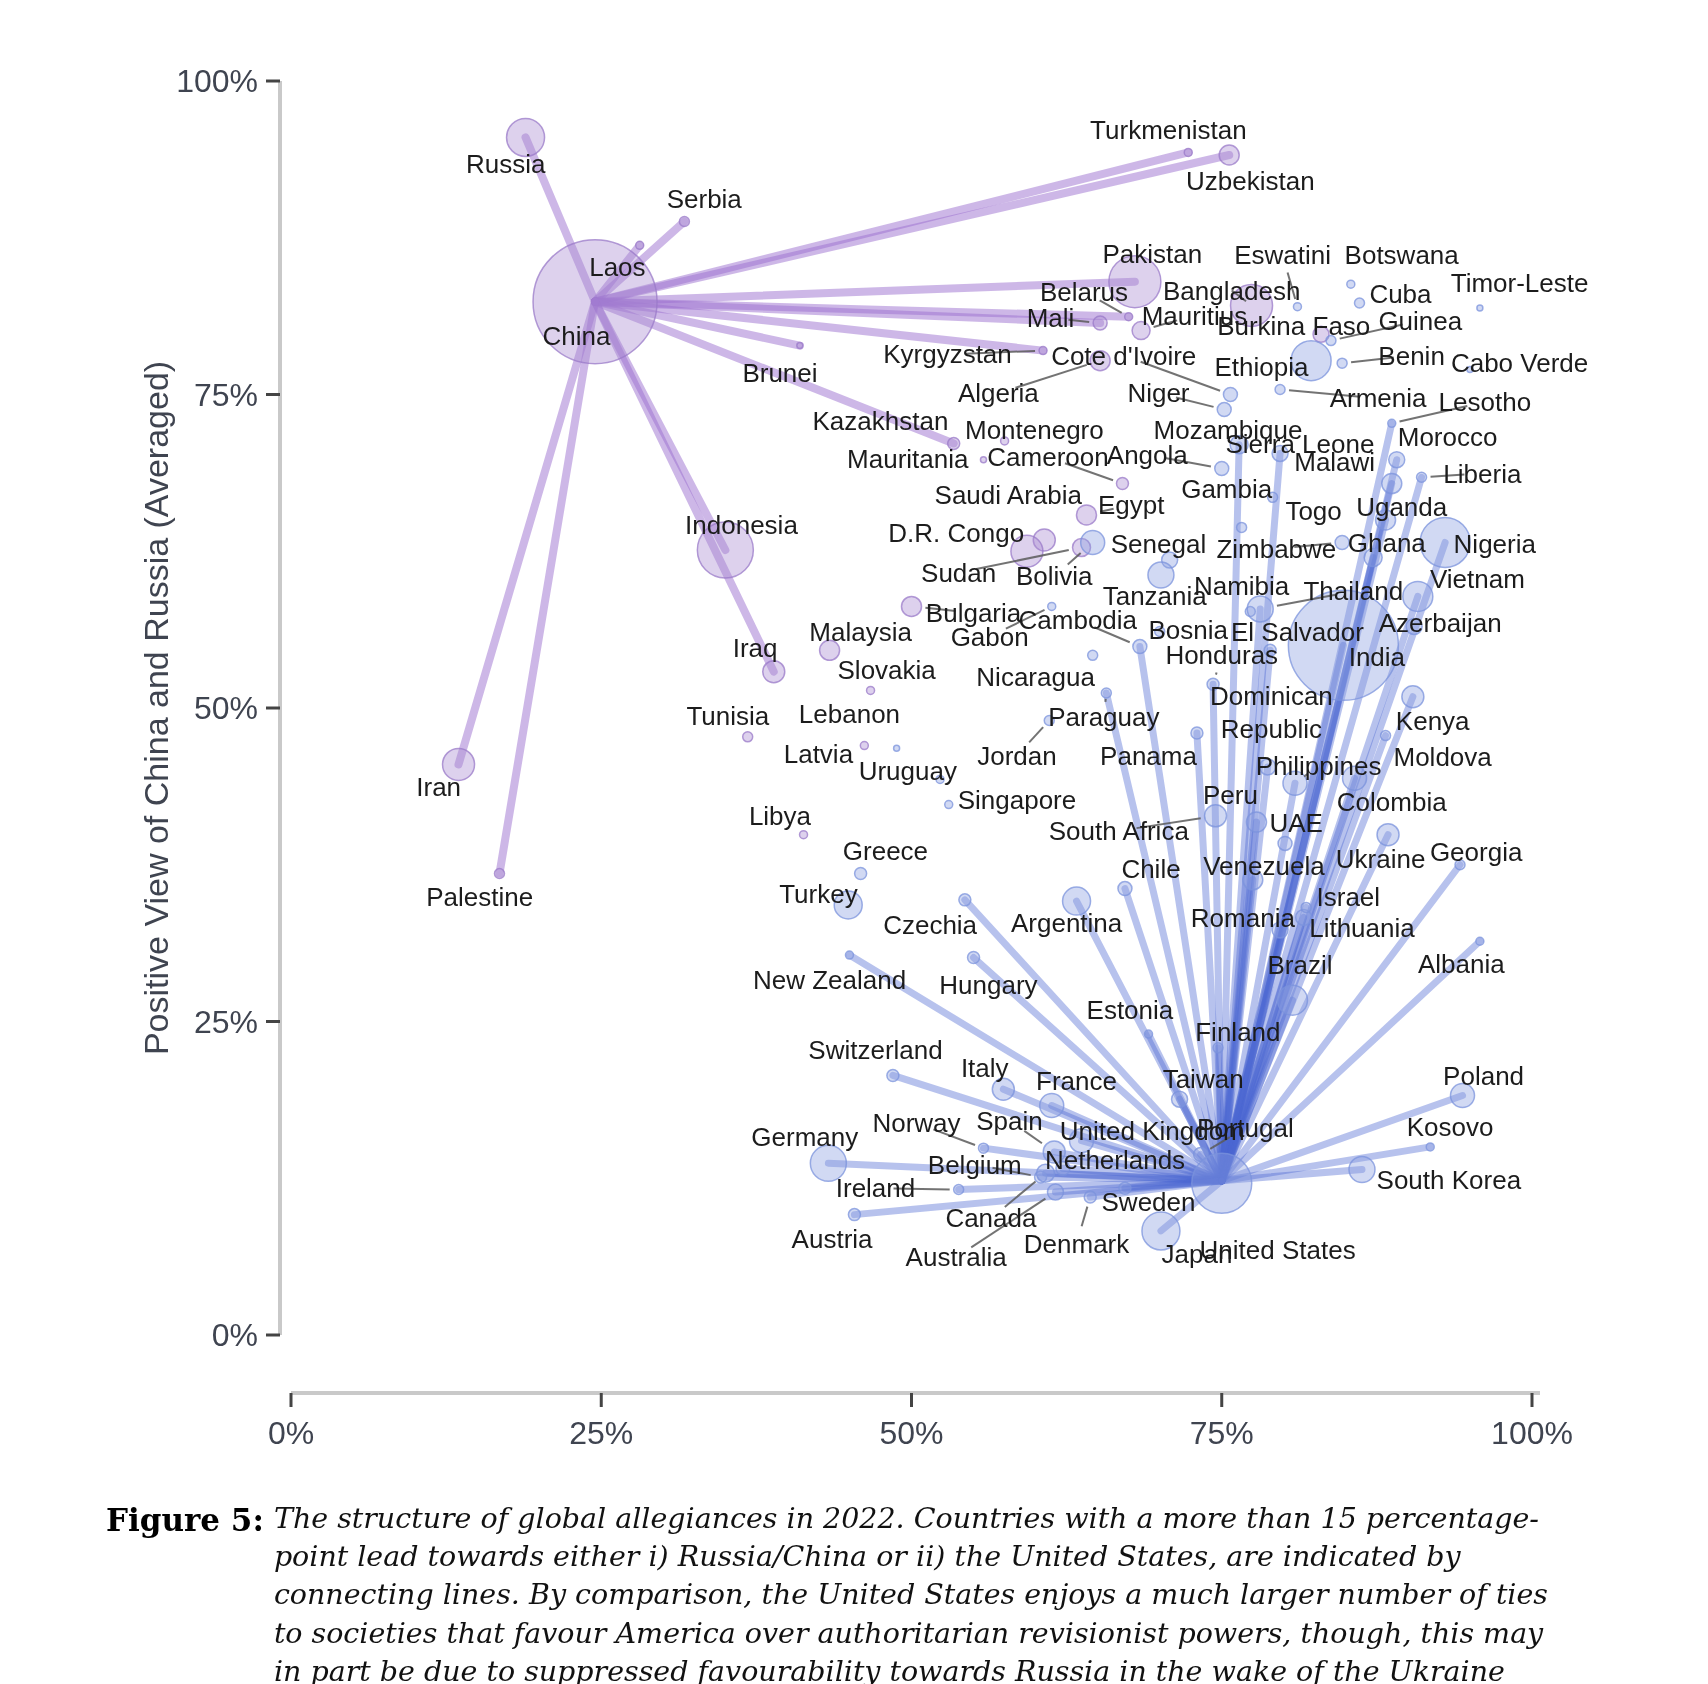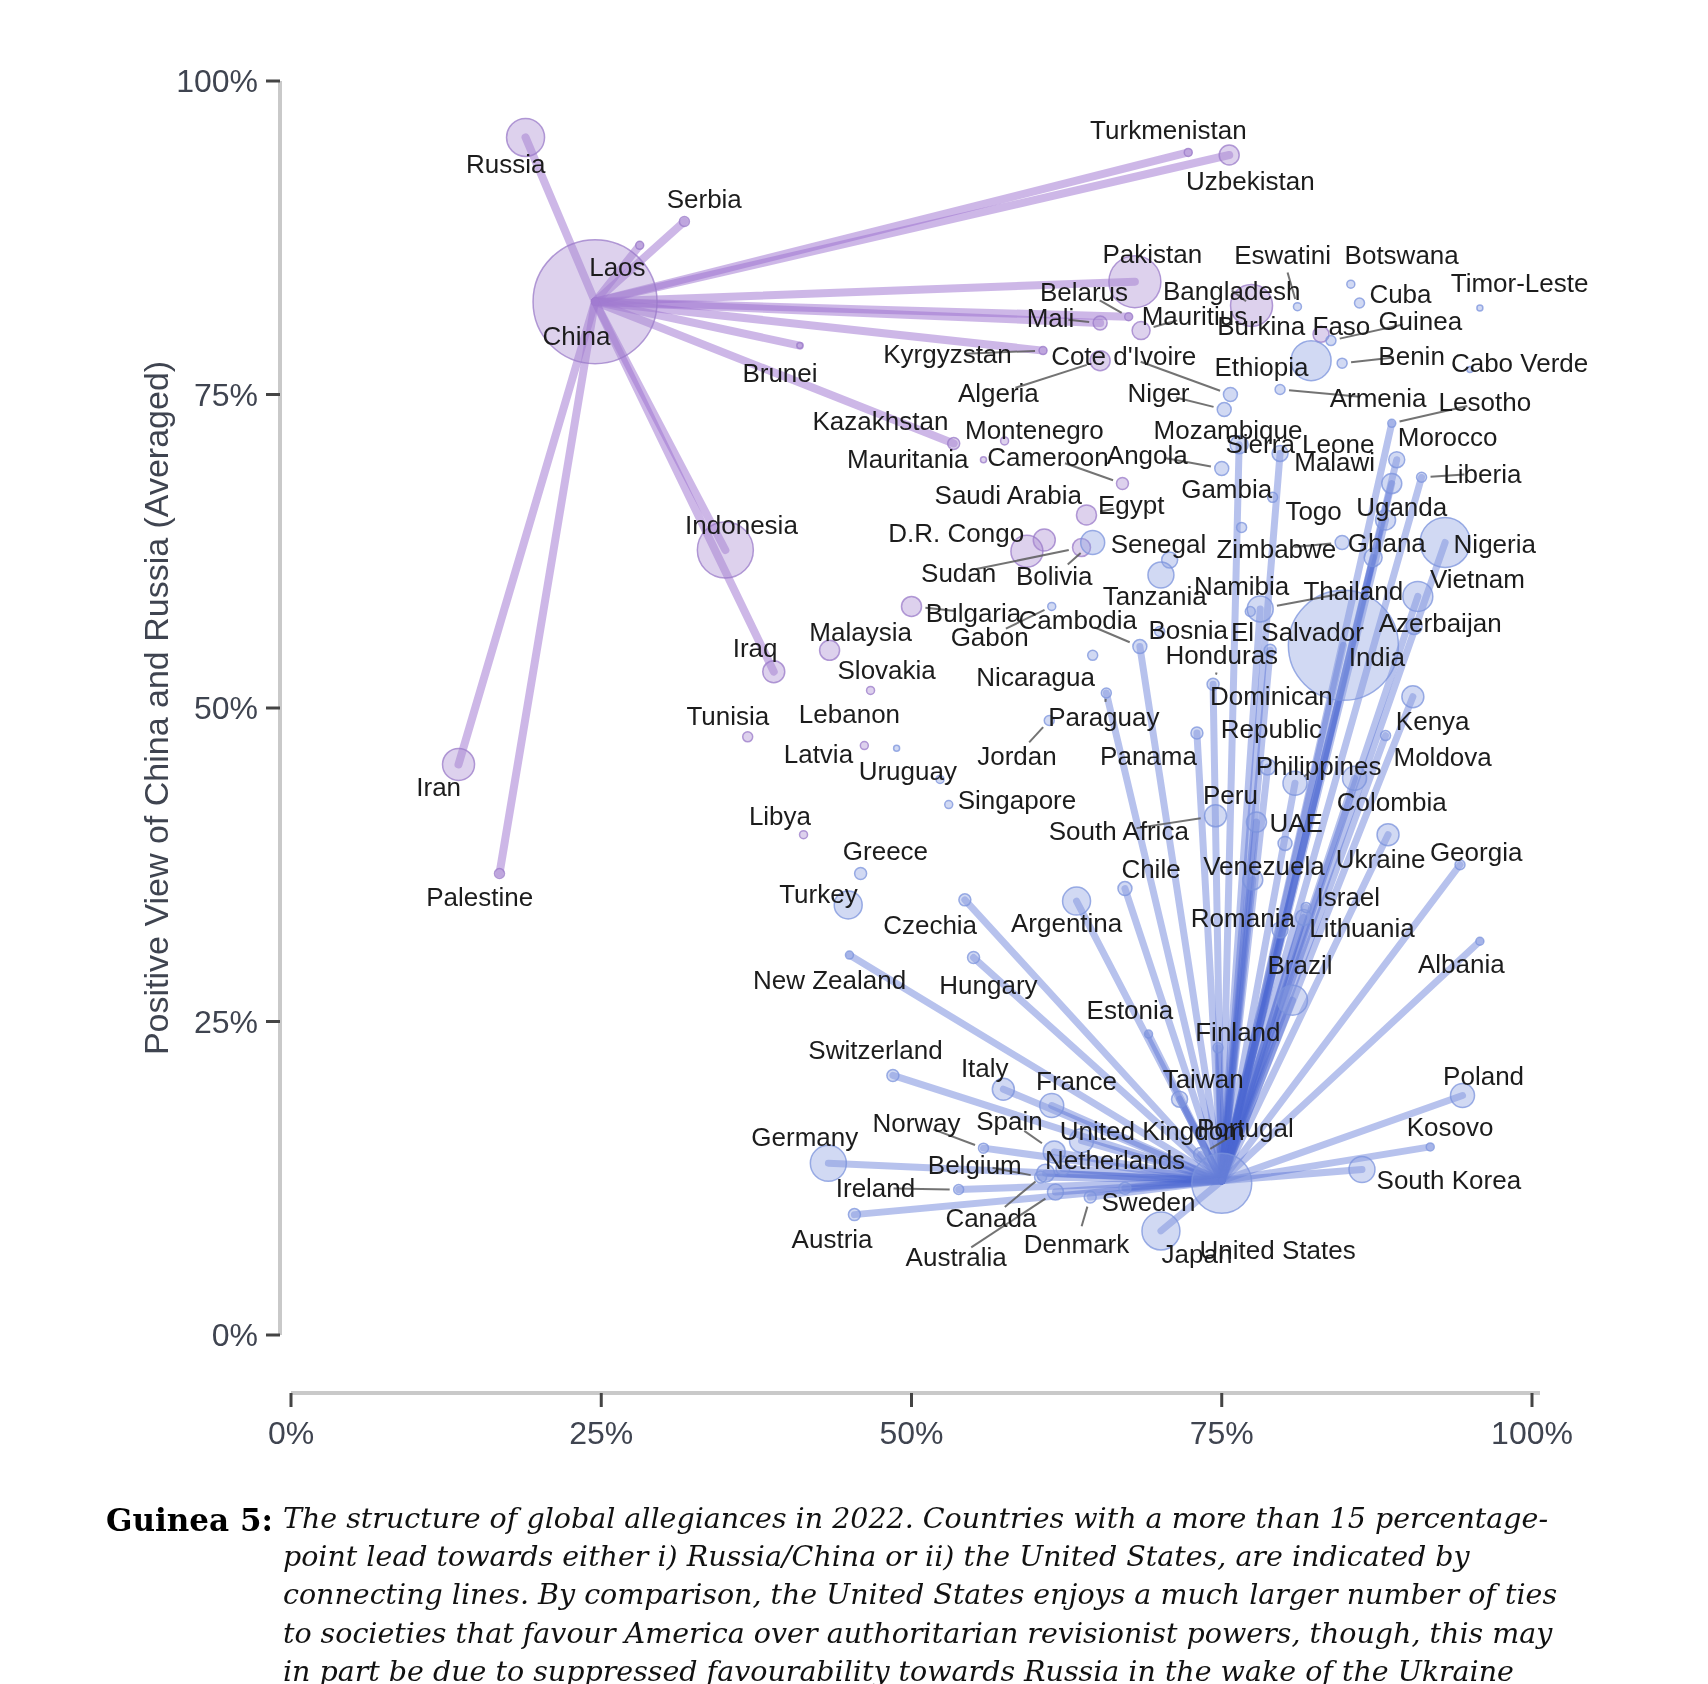--- a/index.html
+++ b/index.html
@@ -395,15 +395,15 @@
       <text x="1277.595" y="1249.728" text-anchor="middle" dy="0.35em" font-size="26" fill="#1c1c1c">United States</text>
       <text x="1448.853" y="1179.504" text-anchor="middle" dy="0.35em" font-size="26" fill="#1c1c1c">South Korea</text>
       <text x="1076.5529999999999" y="1243.458" text-anchor="middle" dy="0.35em" font-size="26" fill="#1c1c1c">Denmark</text>
       <text x="1196.93" y="1253.49" text-anchor="middle" dy="0.35em" font-size="26" fill="#1c1c1c">Japan</text>
       <text x="1483.6009999999999" y="1075.422" text-anchor="middle" dy="0.35em" font-size="26" fill="#1c1c1c">Poland</text>
       <text x="1450.094" y="1126.836" text-anchor="middle" dy="0.35em" font-size="26" fill="#1c1c1c">Kosovo</text>
     </svg>
 </div>
 
 <div id="caption-block">
-  <span class="figlabel">Guinea 5:</span>
+  <span class="figlabel">Figure 5:</span>
   <p class="captext">The structure of global allegiances in 2022. Countries with a more than 15 percentage-point lead towards either i) Russia/China or ii) the United States, are indicated by connecting lines. By comparison, the United States enjoys a much larger number of ties to societies that favour America over authoritarian revisionist powers, though, this may in part be due to suppressed favourability towards Russia in the wake of the Ukraine invasion.</p>
 </div>
 
 </body></html>

